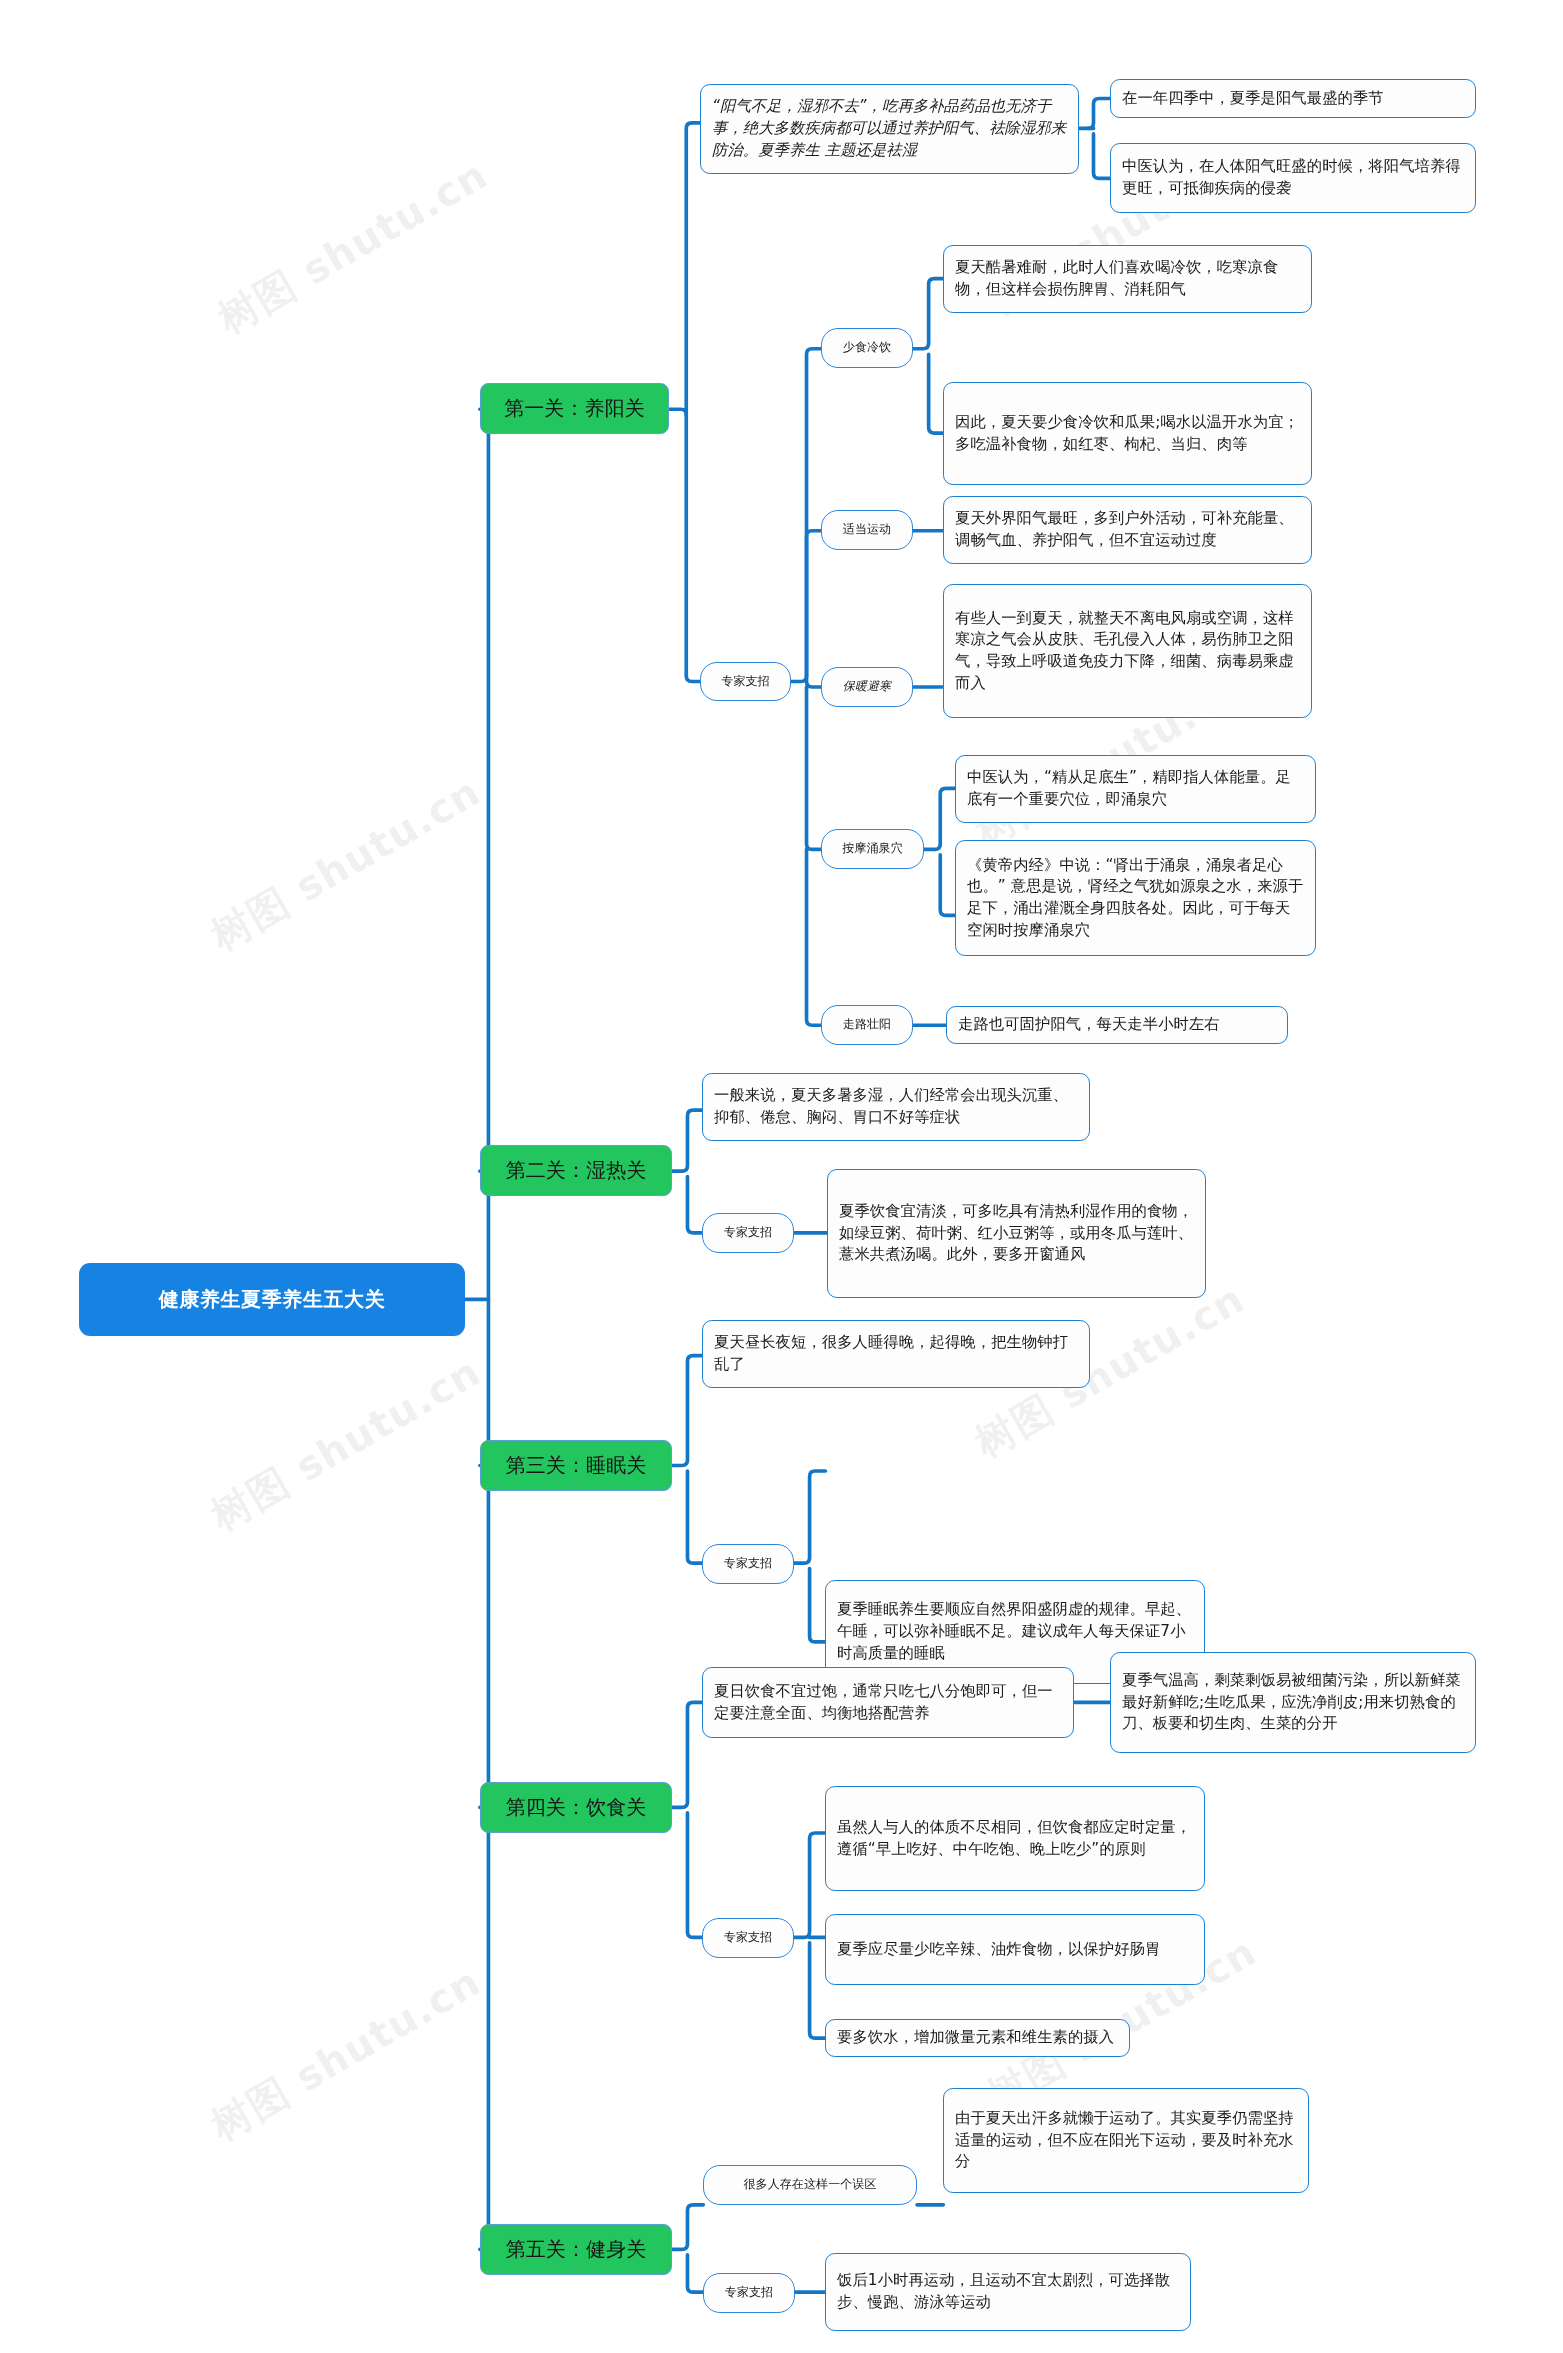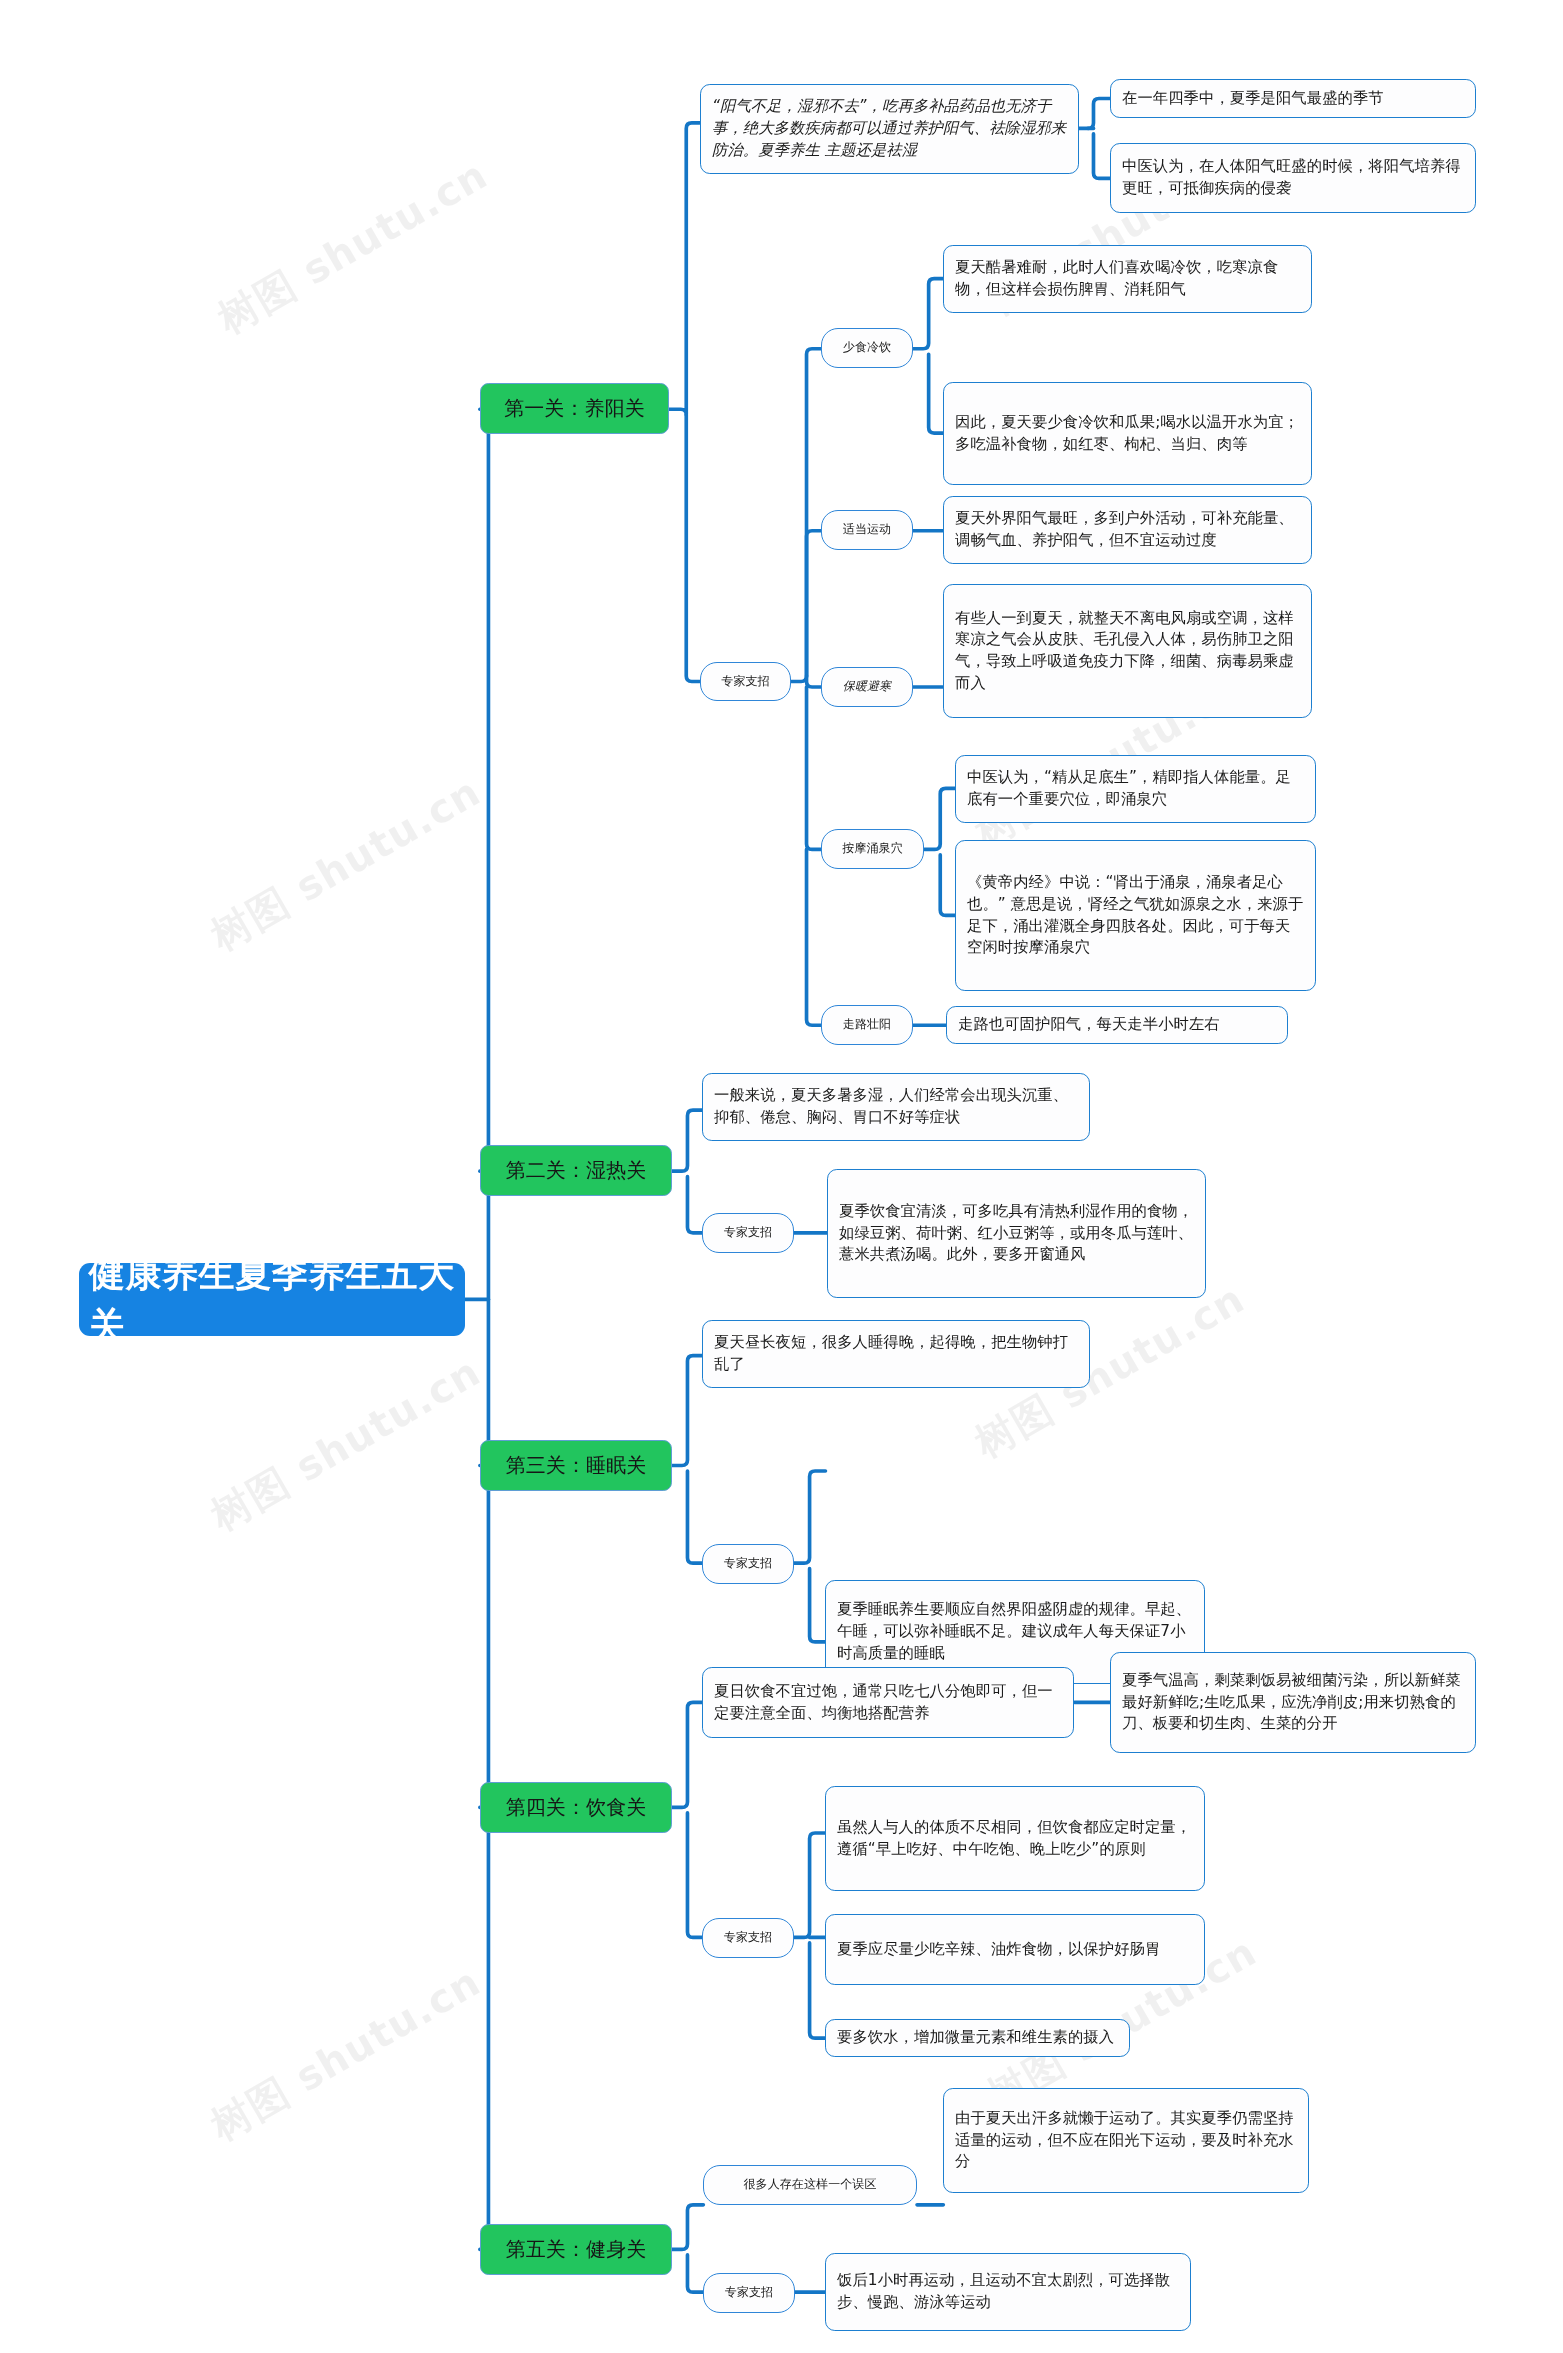--- a/index.html
+++ b/index.html
@@ -34,21 +34,21 @@
     line-height:1.42;
     color:#1a1a1a;
     font-size:15.3px;
     letter-spacing:0.1px;
   }
 
   
   .root { left:79px; top:1263px; width:386px; height:73px; }
   .root .bx {
     background:#1683e2; border:none; border-radius:11px;
-    color:#ffffff; font-size:36px; font-weight:600;
+    color:#ffffff; font-size:20px; font-weight:600;
     justify-content:center; letter-spacing:0.6px;
   }
 
   
   .lvl1 .bx {
     background:#22c55e;
     border:1.5px solid #5f9ed4;
     border-radius:8.5px;
     font-size:20px;
     justify-content:center;
@@ -250,21 +250,21 @@
   </div>
 
   <div class="node lvl2" style="left:821px; top:829px; width:103px; height:40px;">
     <div class="bx">按摩涌泉穴</div>
   </div>
   <div class="node leaf" style="left:955px; top:755px; width:361px; height:68px;">
     <div class="bx">
         <span>中医认为，“精从足底生”，精即指人体能量。足底有一个重要穴位，即涌泉穴</span>
       </div>
   </div>
-  <div class="node leaf" style="left:955px; top:840px; width:361px; height:151px;border-radius:30px;">
+  <div class="node leaf" style="left:955px; top:840px; width:361px; height:116px;border-radius:30px;">
     <div class="bx">
         <span>《黄帝内经》中说：“肾出于涌泉，涌泉者足心也。” 意思是说，肾经之气犹如源泉之水，来源于足下，涌出灌溉全身四肢各处。因此，可于每天空闲时按摩涌泉穴</span>
       </div>
   </div>
 
   <div class="node lvl2" style="left:821px; top:1005px; width:92px; height:40px;">
     <div class="bx">走路壮阳</div>
   </div>
   <div class="node leaf" style="left:946px; top:1006px; width:342px; height:38px;">
     <div class="bx">

